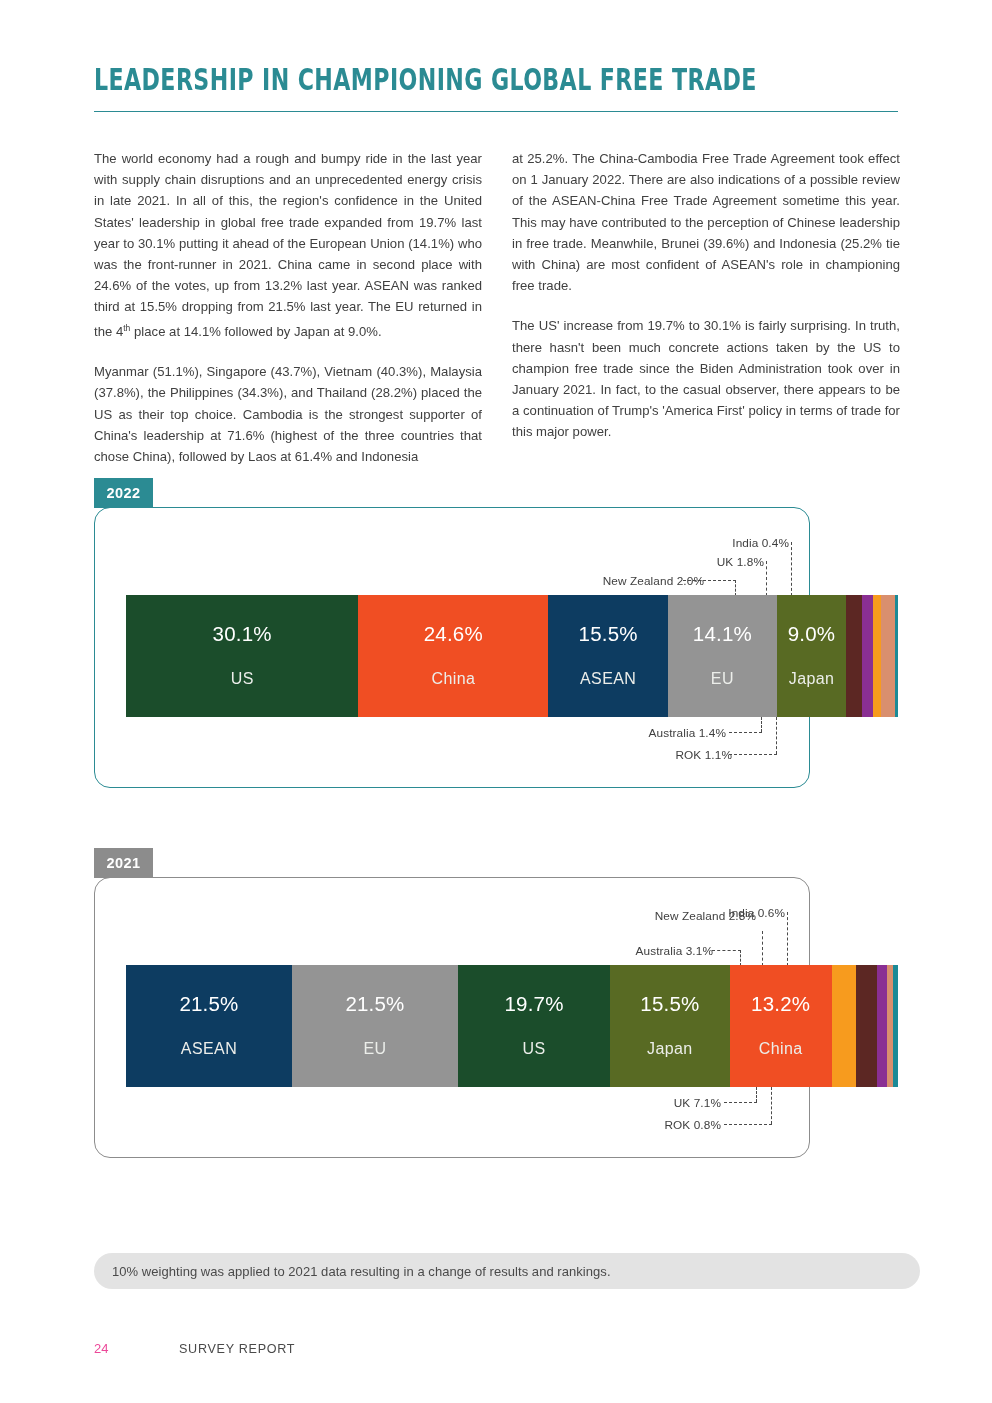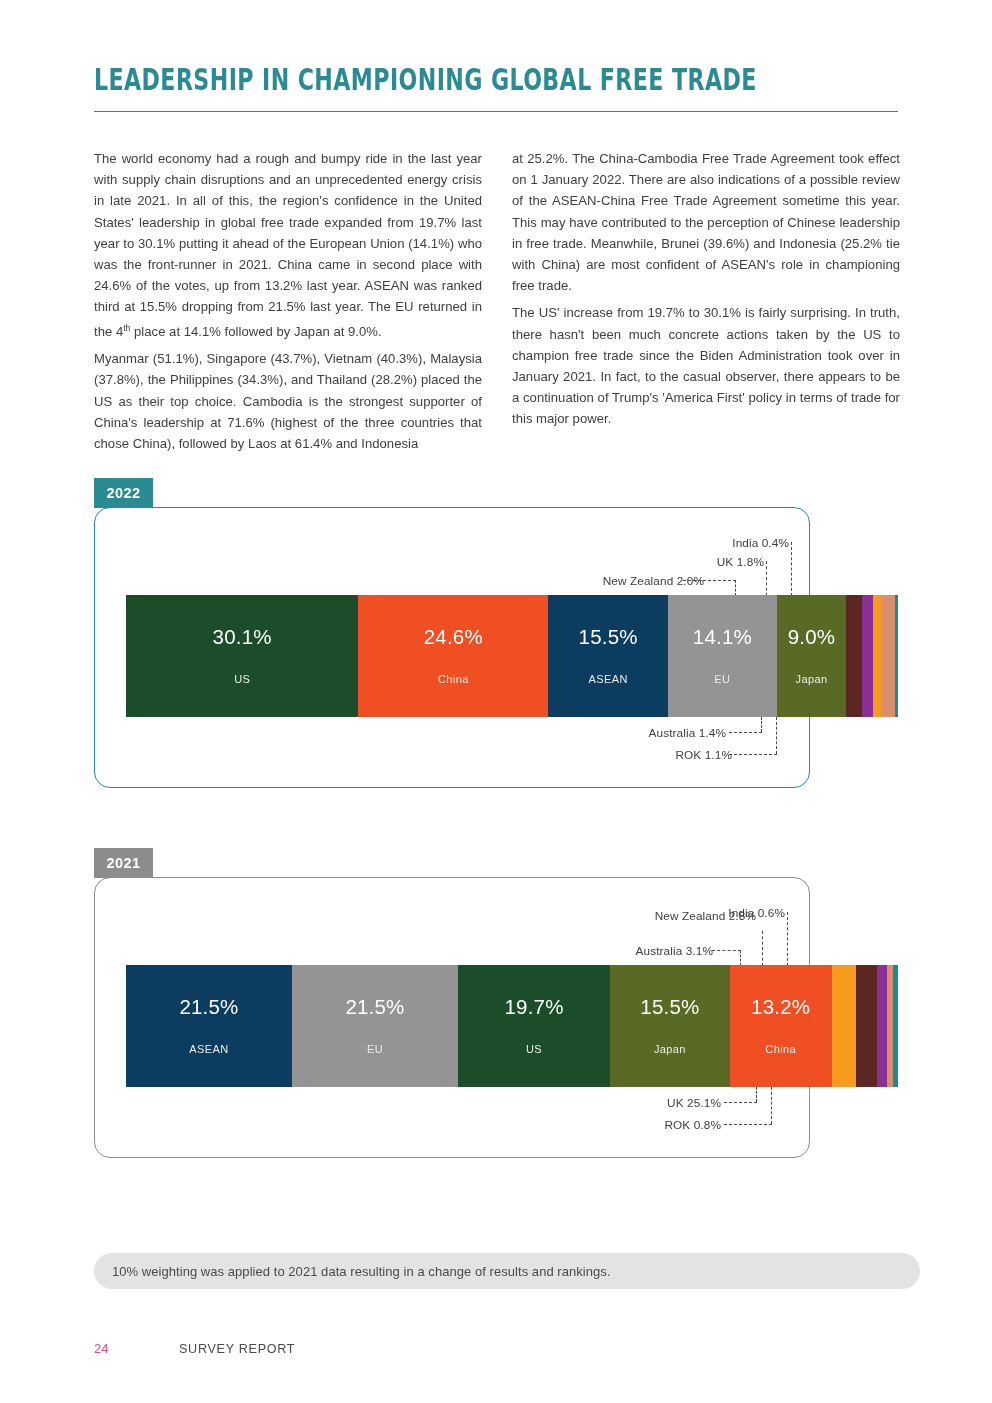--- a/index.html
+++ b/index.html
@@ -48,21 +48,21 @@
     gap: 30px;
   }
   .text-column { width: 388px; }
   .para {
     font-size: 13.1px;
     line-height: 21.2px;
     text-align: justify;
     color: #404040;
     letter-spacing: 0.02px;
   }
-  .para + .para { margin-top: 6px; }
+  .para + .para { margin-top: 19px; }
   .para sup { font-size: 8.5px; vertical-align: super; }
 
   
   .chart-block { position: absolute; left: 94px; width: 826px; }
   #chart-2022 { top: 478px; }
   #chart-2021 { top: 848px; }
 
   .year-tab {
     position: absolute;
     left: 0;
@@ -116,21 +116,21 @@
   .seg .val {
     color: #ffffff;
     font-size: 20.5px;
     font-weight: 400;
     line-height: 1;
     letter-spacing: 0.2px;
     white-space: nowrap;
   }
   .seg .name {
     color: #eceeea;
-    font-size: 11px;
+    font-size: 16px;
     margin-top: 26px;
     letter-spacing: 0.4px;
     white-space: nowrap;
   }
 
   
   .callout {
     position: absolute;
     font-size: 11.8px;
     color: #404040;
@@ -294,21 +294,21 @@
         <span class="val">13.2%</span>
         <span class="name">China</span>
       </div>
       <div class="seg" style="flex:3.1; background:#f79b1e;"></div>
       <div class="seg" style="flex:2.8; background:#5c2723;"></div>
       <div class="seg" style="flex:1.3; background:#8a2f93;"></div>
       <div class="seg" style="flex:0.8; background:#d98f6e;"></div>
       <div class="seg" style="flex:0.6; background:#1b8a96;"></div>
     </div>
 
-    <div class="callout right" style="right:88px; top:218px;">UK 25.1%</div>
+    <div class="callout right" style="right:88px; top:218px;">UK 7.1%</div>
     <div class="callout right" style="right:88px; top:240px;">ROK 0.8%</div>
 
     <div class="lead-h" style="right:52px; top:224px; width:33px;"></div>
     <div class="lead-v" style="right:52px; top:209px; height:15px;"></div>
     <div class="lead-h" style="right:37px; top:246px; width:48px;"></div>
     <div class="lead-v" style="right:37px; top:209px; height:37px;"></div>
   </div>
 </div>
 
 <div id="footnote">

